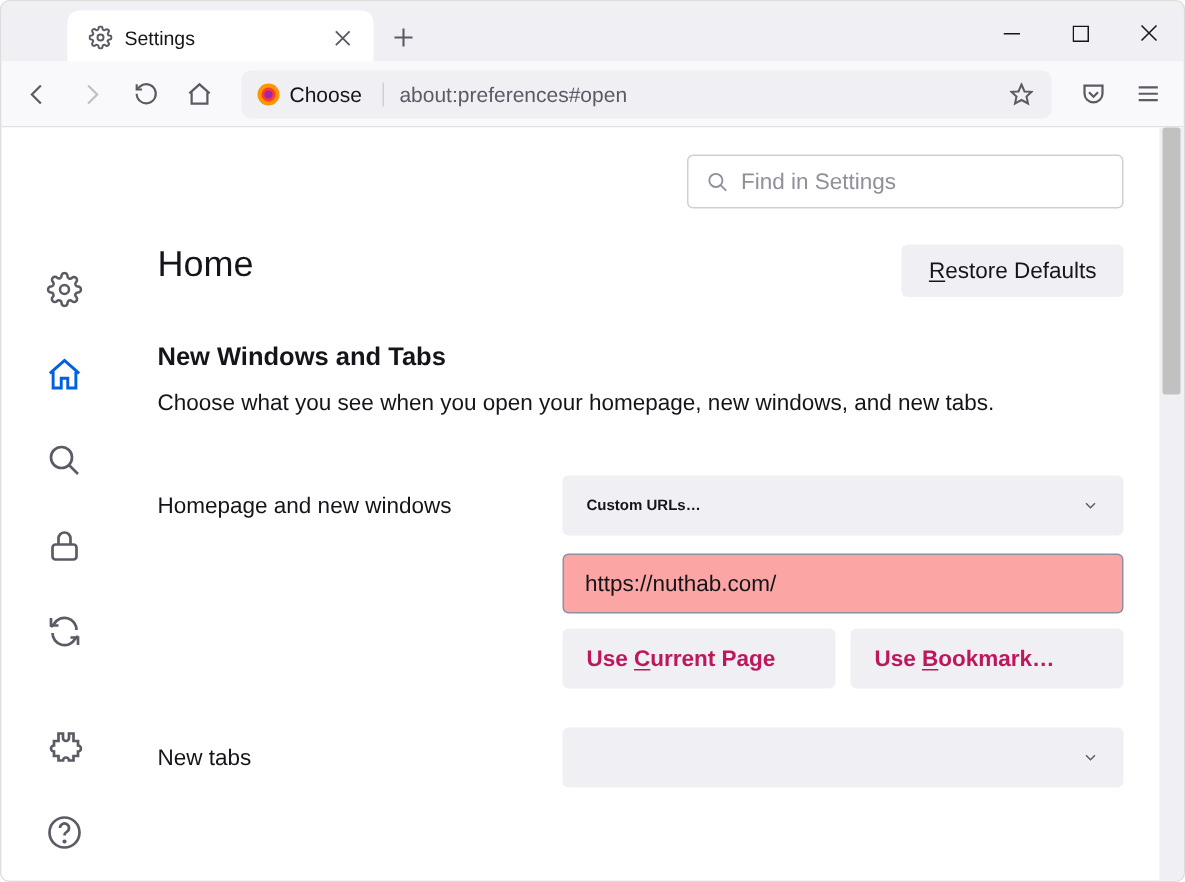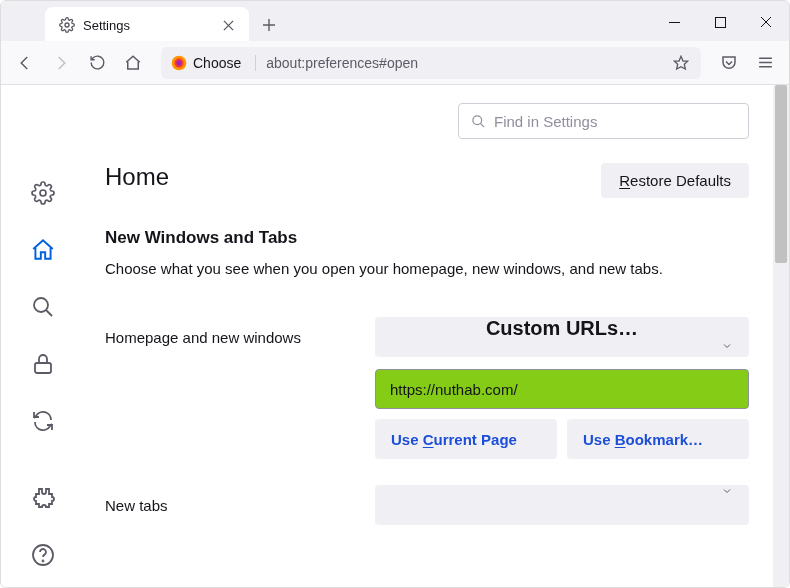--- a/index.html
+++ b/index.html
@@ -39,25 +39,25 @@
   .pagetitle { font-size:24px; font-weight:400; color:#15141a; }
   .restorebtn { background:#f0f0f4; border:none; padding:9px 18px; font-size:15px; color:#15141a; border-radius:4px; cursor:pointer; }
   .restorebtn .ul { text-decoration: underline; text-underline-offset: 2px; }
   
   .section-title { font-size:17px; font-weight:600; color:#15141a; margin-bottom:10px; }
   .section-desc { font-size:15px; color:#15141a; margin-bottom:38px; line-height:1.4; }
   
   .row { display:flex; align-items:center; margin-bottom:12px; }
   .row .label { width:270px; font-size:15px; color:#15141a; }
   .row .ctrl { flex:1; }
-  .select { background:#f0f0f4; height:40px; display:flex; align-items:center; padding:0 16px; font-size:20px; font-weight:600; color:#15141a; border-radius:4px; cursor:pointer; position:relative;flex-direction:column; }
+  .select { background:#f0f0f4; height:40px; display:flex; align-items:center; padding:0 16px; font-size:10px; font-weight:600; color:#15141a; border-radius:4px; cursor:pointer; position:relative; }
   .select .chev { margin-left:auto; color:#5b5b66; }
-  .txtinput { width:100%; height:40px; border:1px solid #8f8f9d; border-radius:4px; padding:0 14px; font-size:15px; color:#15141a; background:#84cc16; }
+  .txtinput { width:100%; height:40px; border:1px solid #8f8f9d; border-radius:4px; padding:0 14px; font-size:15px; color:#15141a; background:#fca5a5; }
   .btnrow { display:flex; gap:10px; margin-top:10px; }
-  .btn2 { flex:1; background:#f0f0f4; border:none; height:40px; font-size:15px; font-weight:600; color:#1d4ed8; border-radius:4px; cursor:pointer; text-align:left; padding:0 16px; white-space:nowrap; overflow:hidden; text-overflow:ellipsis; }
+  .btn2 { flex:1; background:#f0f0f4; border:none; height:40px; font-size:15px; font-weight:600; color:#be185d; border-radius:4px; cursor:pointer; text-align:left; padding:0 16px; white-space:nowrap; overflow:hidden; text-overflow:ellipsis; }
   .ul { text-decoration: underline; text-underline-offset: 2px; }
   
   .scrollbar { position:absolute; right:0; top:84px; bottom:0; width:16px; background:#f0f0f4; }
   .scrollthumb { position:absolute; right:2px; top:0; width:12px; height:178px; background:#c1c1c1; border-radius:2px; }
   
   svg { display:block; }
 </style>
 </head>
 <body>
 

